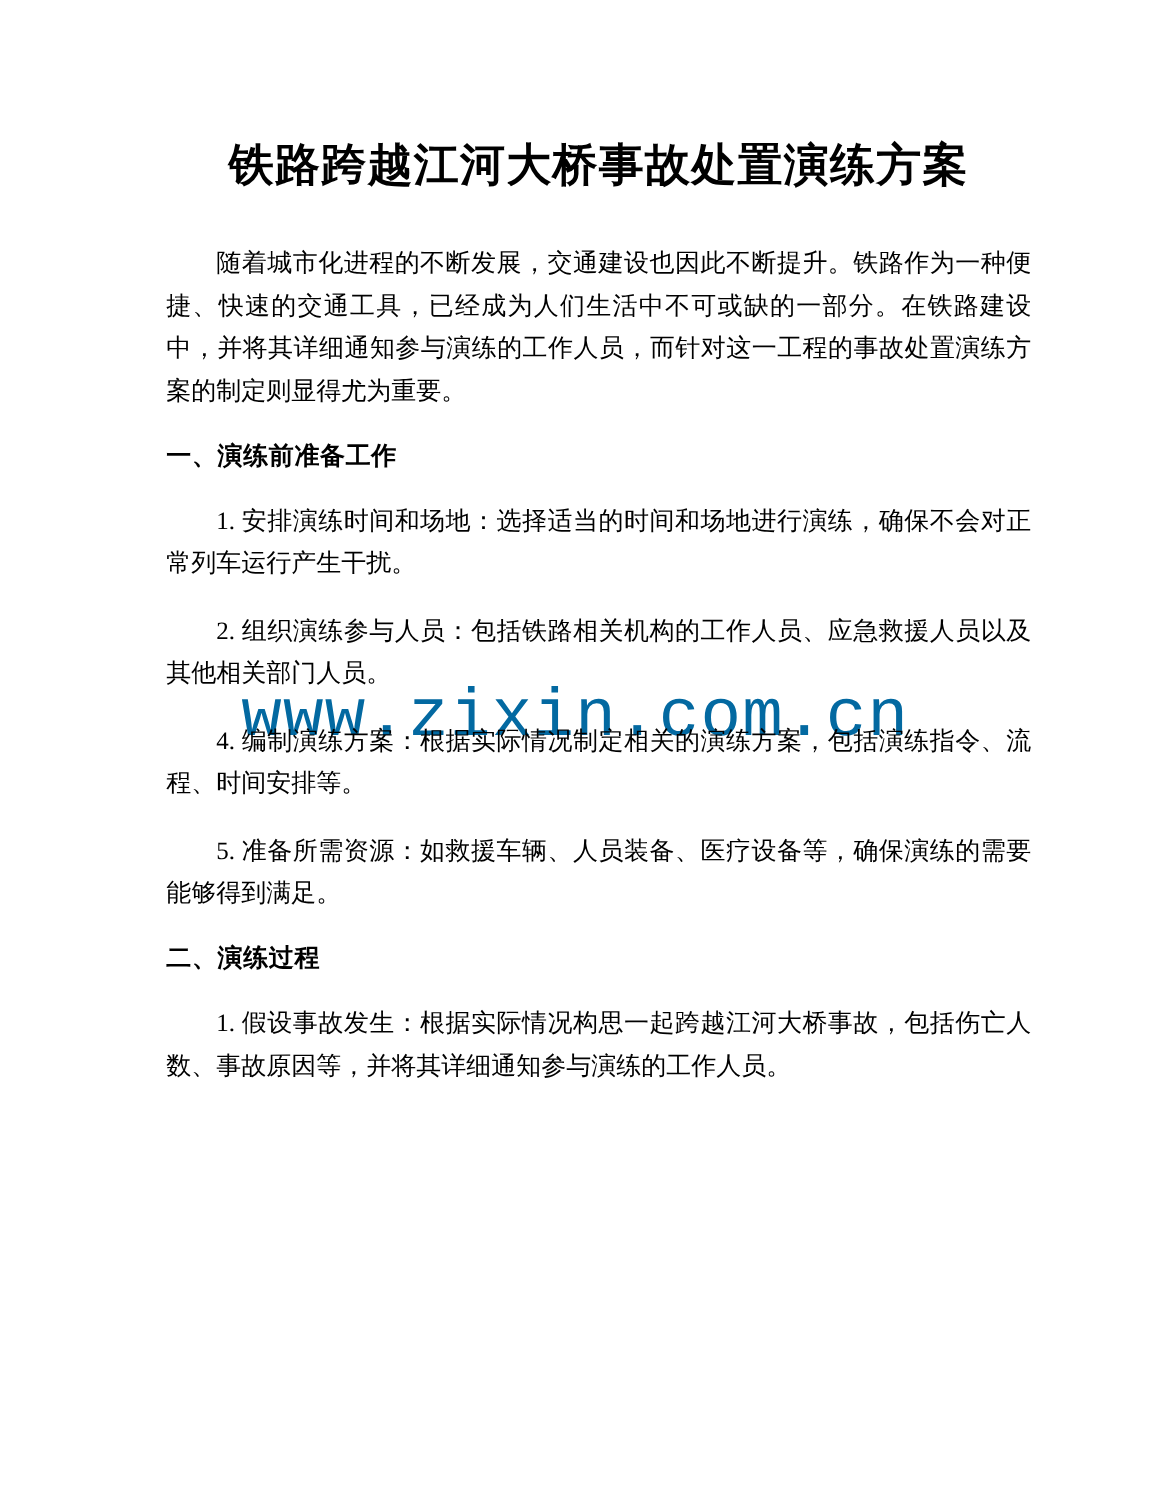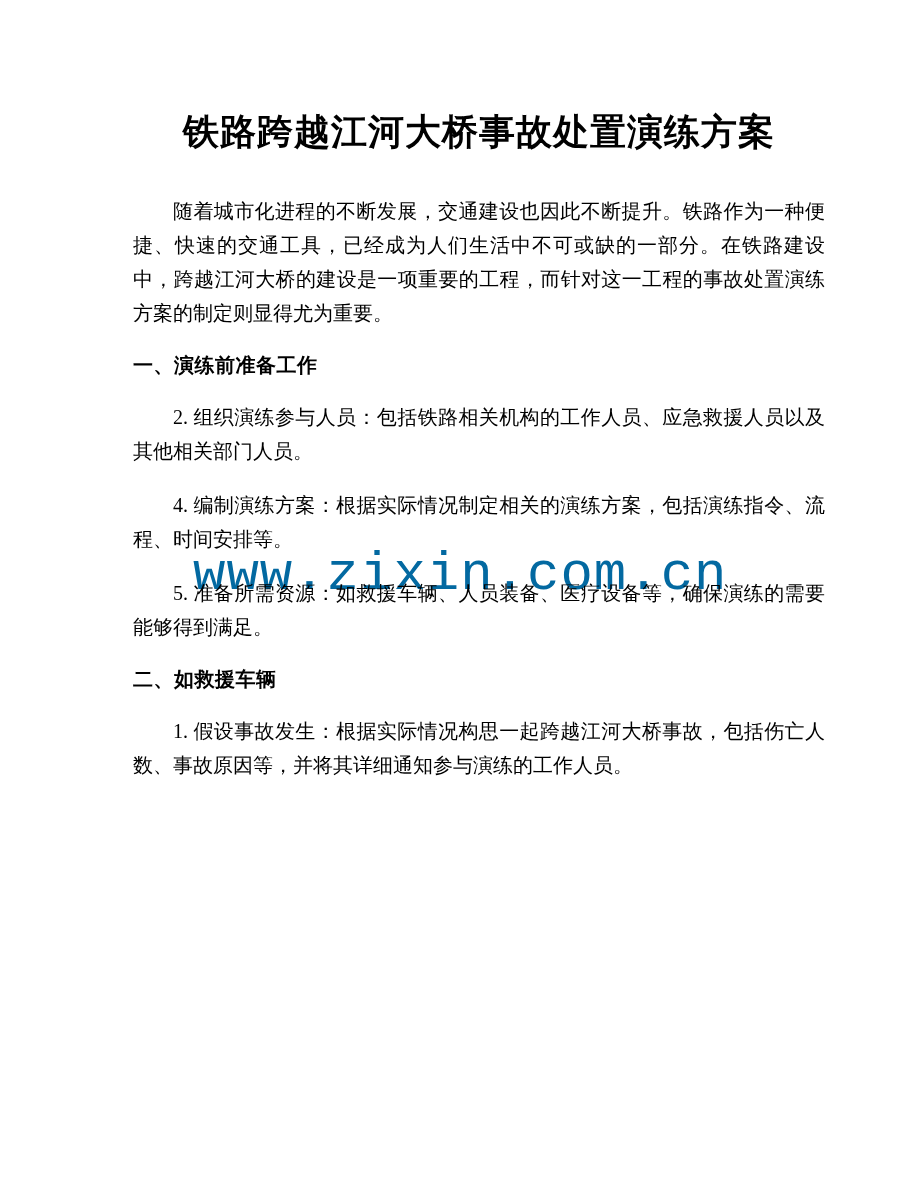--- a/index.html
+++ b/index.html
@@ -67,31 +67,32 @@
 </head>
 <body>
 
 <div class="watermark">www.zixin.com.cn</div>
 
 <div class="page">
   <div class="content">
 
     <h1 class="doc-title">铁路跨越江河大桥事故处置演练方案</h1>
 
-    <p class="body-par">随着城市化进程的不断发展，交通建设也因此不断提升。铁路作为一种便捷、快速的交通工具，已经成为人们生活中不可或缺的一部分。在铁路建设中，跨越江河大桥的建设是一项重要的工程，而针对这一工程的事故处置演练方案的制定则显得尤为重要。</p>
+    <p class="body-par">随着城市化进程的不断发展，交通建设也因此不断提升。铁路作为一种便捷、快速的交通工具，已经成为人们生活中不可或缺的一部分。在铁路建设中，并将其详细通知参与演练的工作人员，而针对这一工程的事故处置演练方案的制定则显得尤为重要。</p>
 
 
     <h2 class="sec-heading">一、演练前准备工作</h2>
 
+    <p class="body-par">1. 安排演练时间和场地：选择适当的时间和场地进行演练，确保不会对正常列车运行产生干扰。</p>
 
     <p class="body-par">2. 组织演练参与人员：包括铁路相关机构的工作人员、应急救援人员以及其他相关部门人员。</p>
 
 
     <p class="body-par">4. 编制演练方案：根据实际情况制定相关的演练方案，包括演练指令、流程、时间安排等。</p>
 
     <p class="body-par">5. 准备所需资源：如救援车辆、人员装备、医疗设备等，确保演练的需要能够得到满足。</p>
 
-    <h2 class="sec-heading">二、如救援车辆</h2>
+    <h2 class="sec-heading">二、演练过程</h2>
 
     <p class="body-par">1. 假设事故发生：根据实际情况构思一起跨越江河大桥事故，包括伤亡人数、事故原因等，并将其详细通知参与演练的工作人员。</p>
 
   </div>
 </div>
 
 </body></html>

